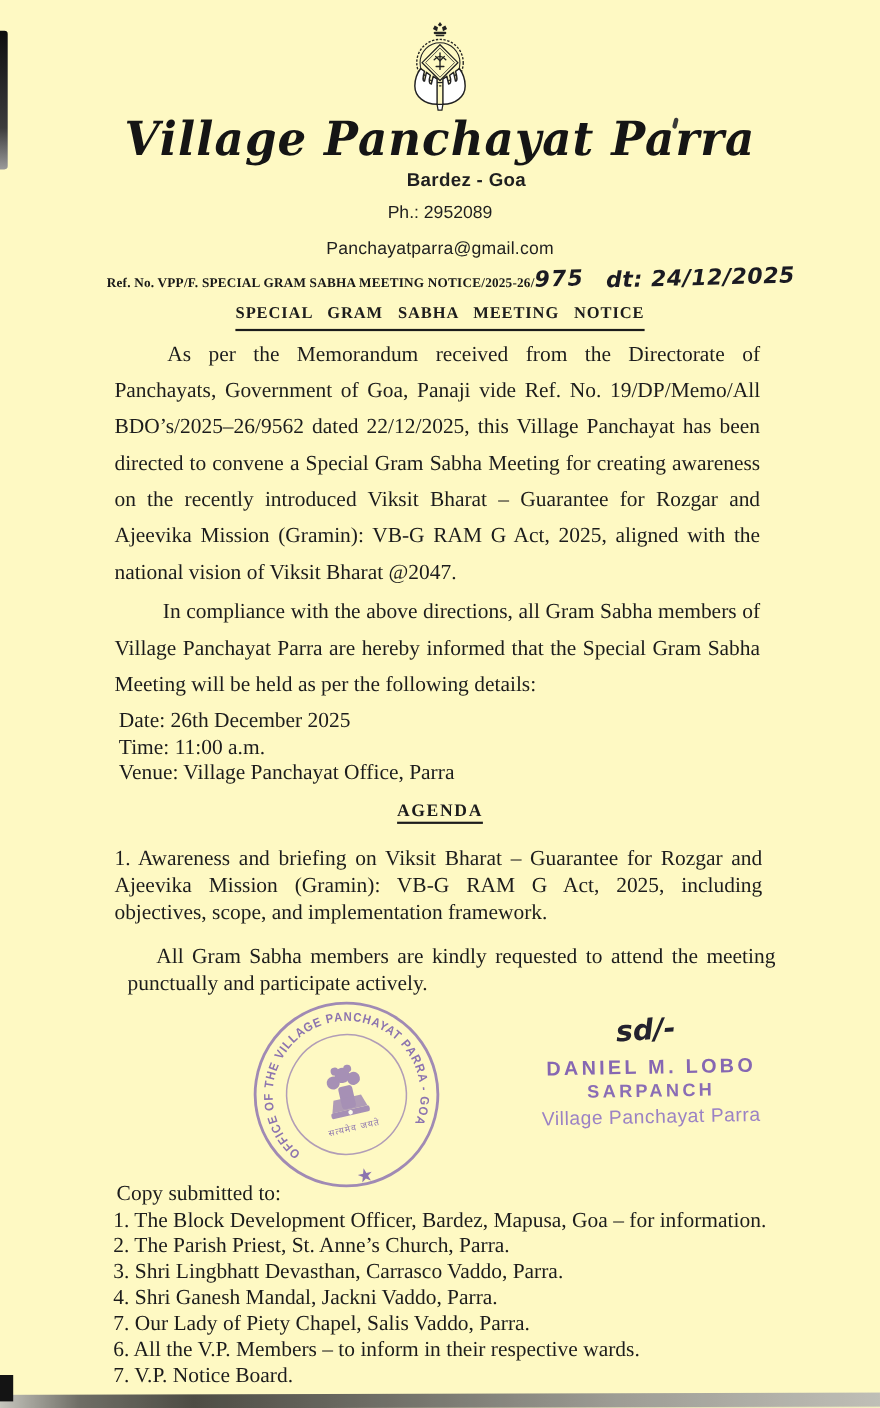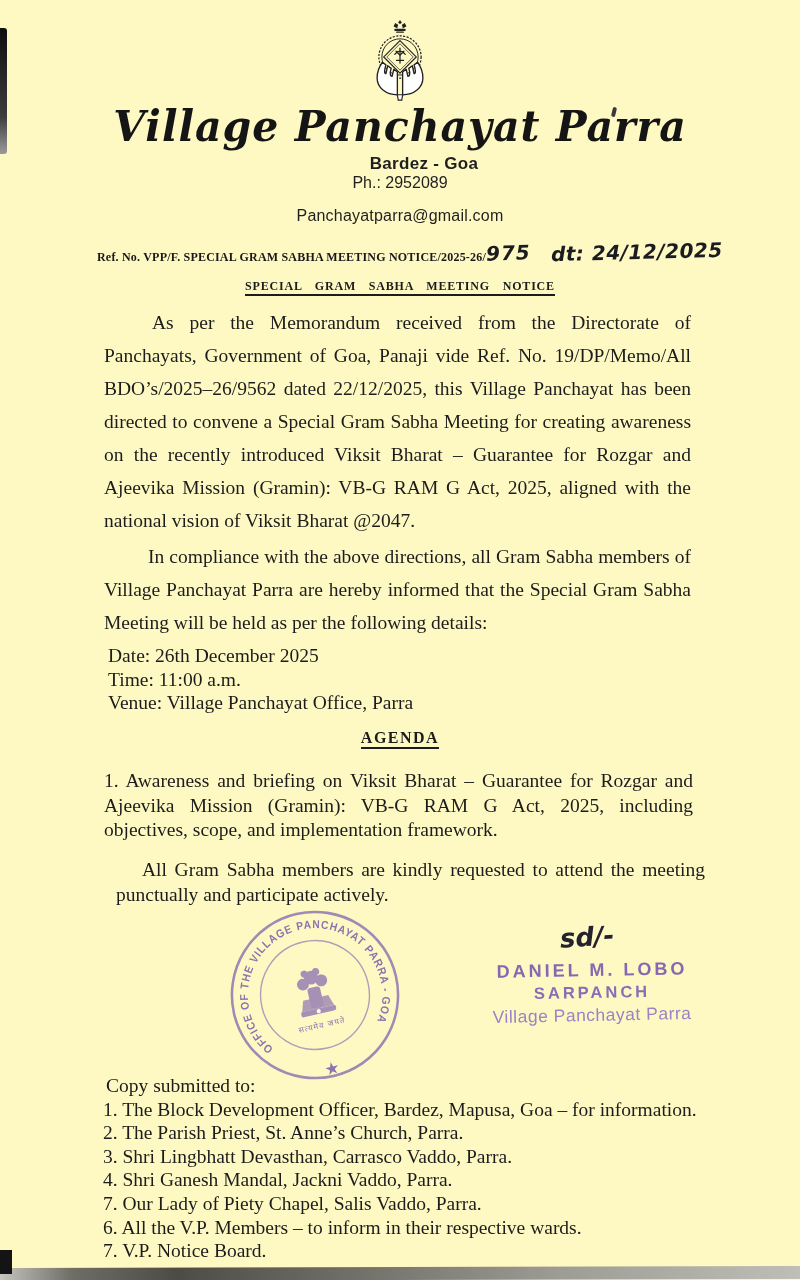--- a/index.html
+++ b/index.html
@@ -22,35 +22,35 @@
 
   
   .letterhead { position:absolute; top:0; left:0; width:800px; text-align:center; }
   .crest { display:block; margin:20px auto 0; width:96px; height:88px; }
   .org-name {
     margin-top:-6px; font-family:"DejaVu Serif", serif; font-style:italic; font-weight:bold;
     font-size:41px; letter-spacing:1px; color:#151515; transform:scaleY(1.04);
   }
   .org-sub { font-family:"Liberation Sans", sans-serif; color:#1f1f1f; }
   .org-loc   { margin-top:4px; font-size:17px; font-weight:bold; letter-spacing:.3px;padding-left:48px; }
-  .org-phone { margin-top:0; font-size:16px; }
+  .org-phone { margin-top:11px; font-size:16px; }
   .org-email { margin-top:15px; font-size:16px; letter-spacing:.2px; }
 
   
   .ref-row { position:absolute; top:242px; left:97px; width:690px; white-space:nowrap; }
   .ref-printed { font-size:12px; font-weight:bold; letter-spacing:.2px; color:#181818; }
   .hw { display:inline-block; font-family:"DejaVu Sans", sans-serif; font-style:italic;
     font-weight:bold; color:#1b1b22; }
   .hw-num  { font-size:20px; transform:rotate(-2deg) translateY(-1px); letter-spacing:1px; }
   .hw-date { font-size:20px; margin-left:20px; transform:rotate(-1.5deg) translateY(-2px); letter-spacing:.5px; }
 
   
   .doc-title { position:absolute; top:276px; left:0; width:800px; text-align:center; }
-  .doc-title span { font-size:12px; font-weight:bold; letter-spacing:.8px; word-spacing:9px;
-    border-bottom:2px solid #1c1c1c; padding-bottom:1px; }
+  .doc-title span { font-size:15px; font-weight:bold; letter-spacing:.8px; word-spacing:9px;
+    border-bottom:2px solid #1c1c1c; padding-bottom:6px; }
   .agenda-heading { position:absolute; top:729px; left:0; width:800px; text-align:center; }
   .agenda-heading span { font-size:16px; font-weight:bold; letter-spacing:1.5px;
     border-bottom:2px solid #1c1c1c; padding-bottom:1px; }
 
   
   .body-para { position:absolute; left:104px; width:587px; font-size:19.5px;
     line-height:33px; text-align:justify; color:#1c1c1c; }
   .para1 { top:306px; text-indent:48px; }
   .para2 { top:540px; text-indent:44px; }
   .details { position:absolute; top:644px; left:108px; font-size:19.5px; line-height:23.6px; }

